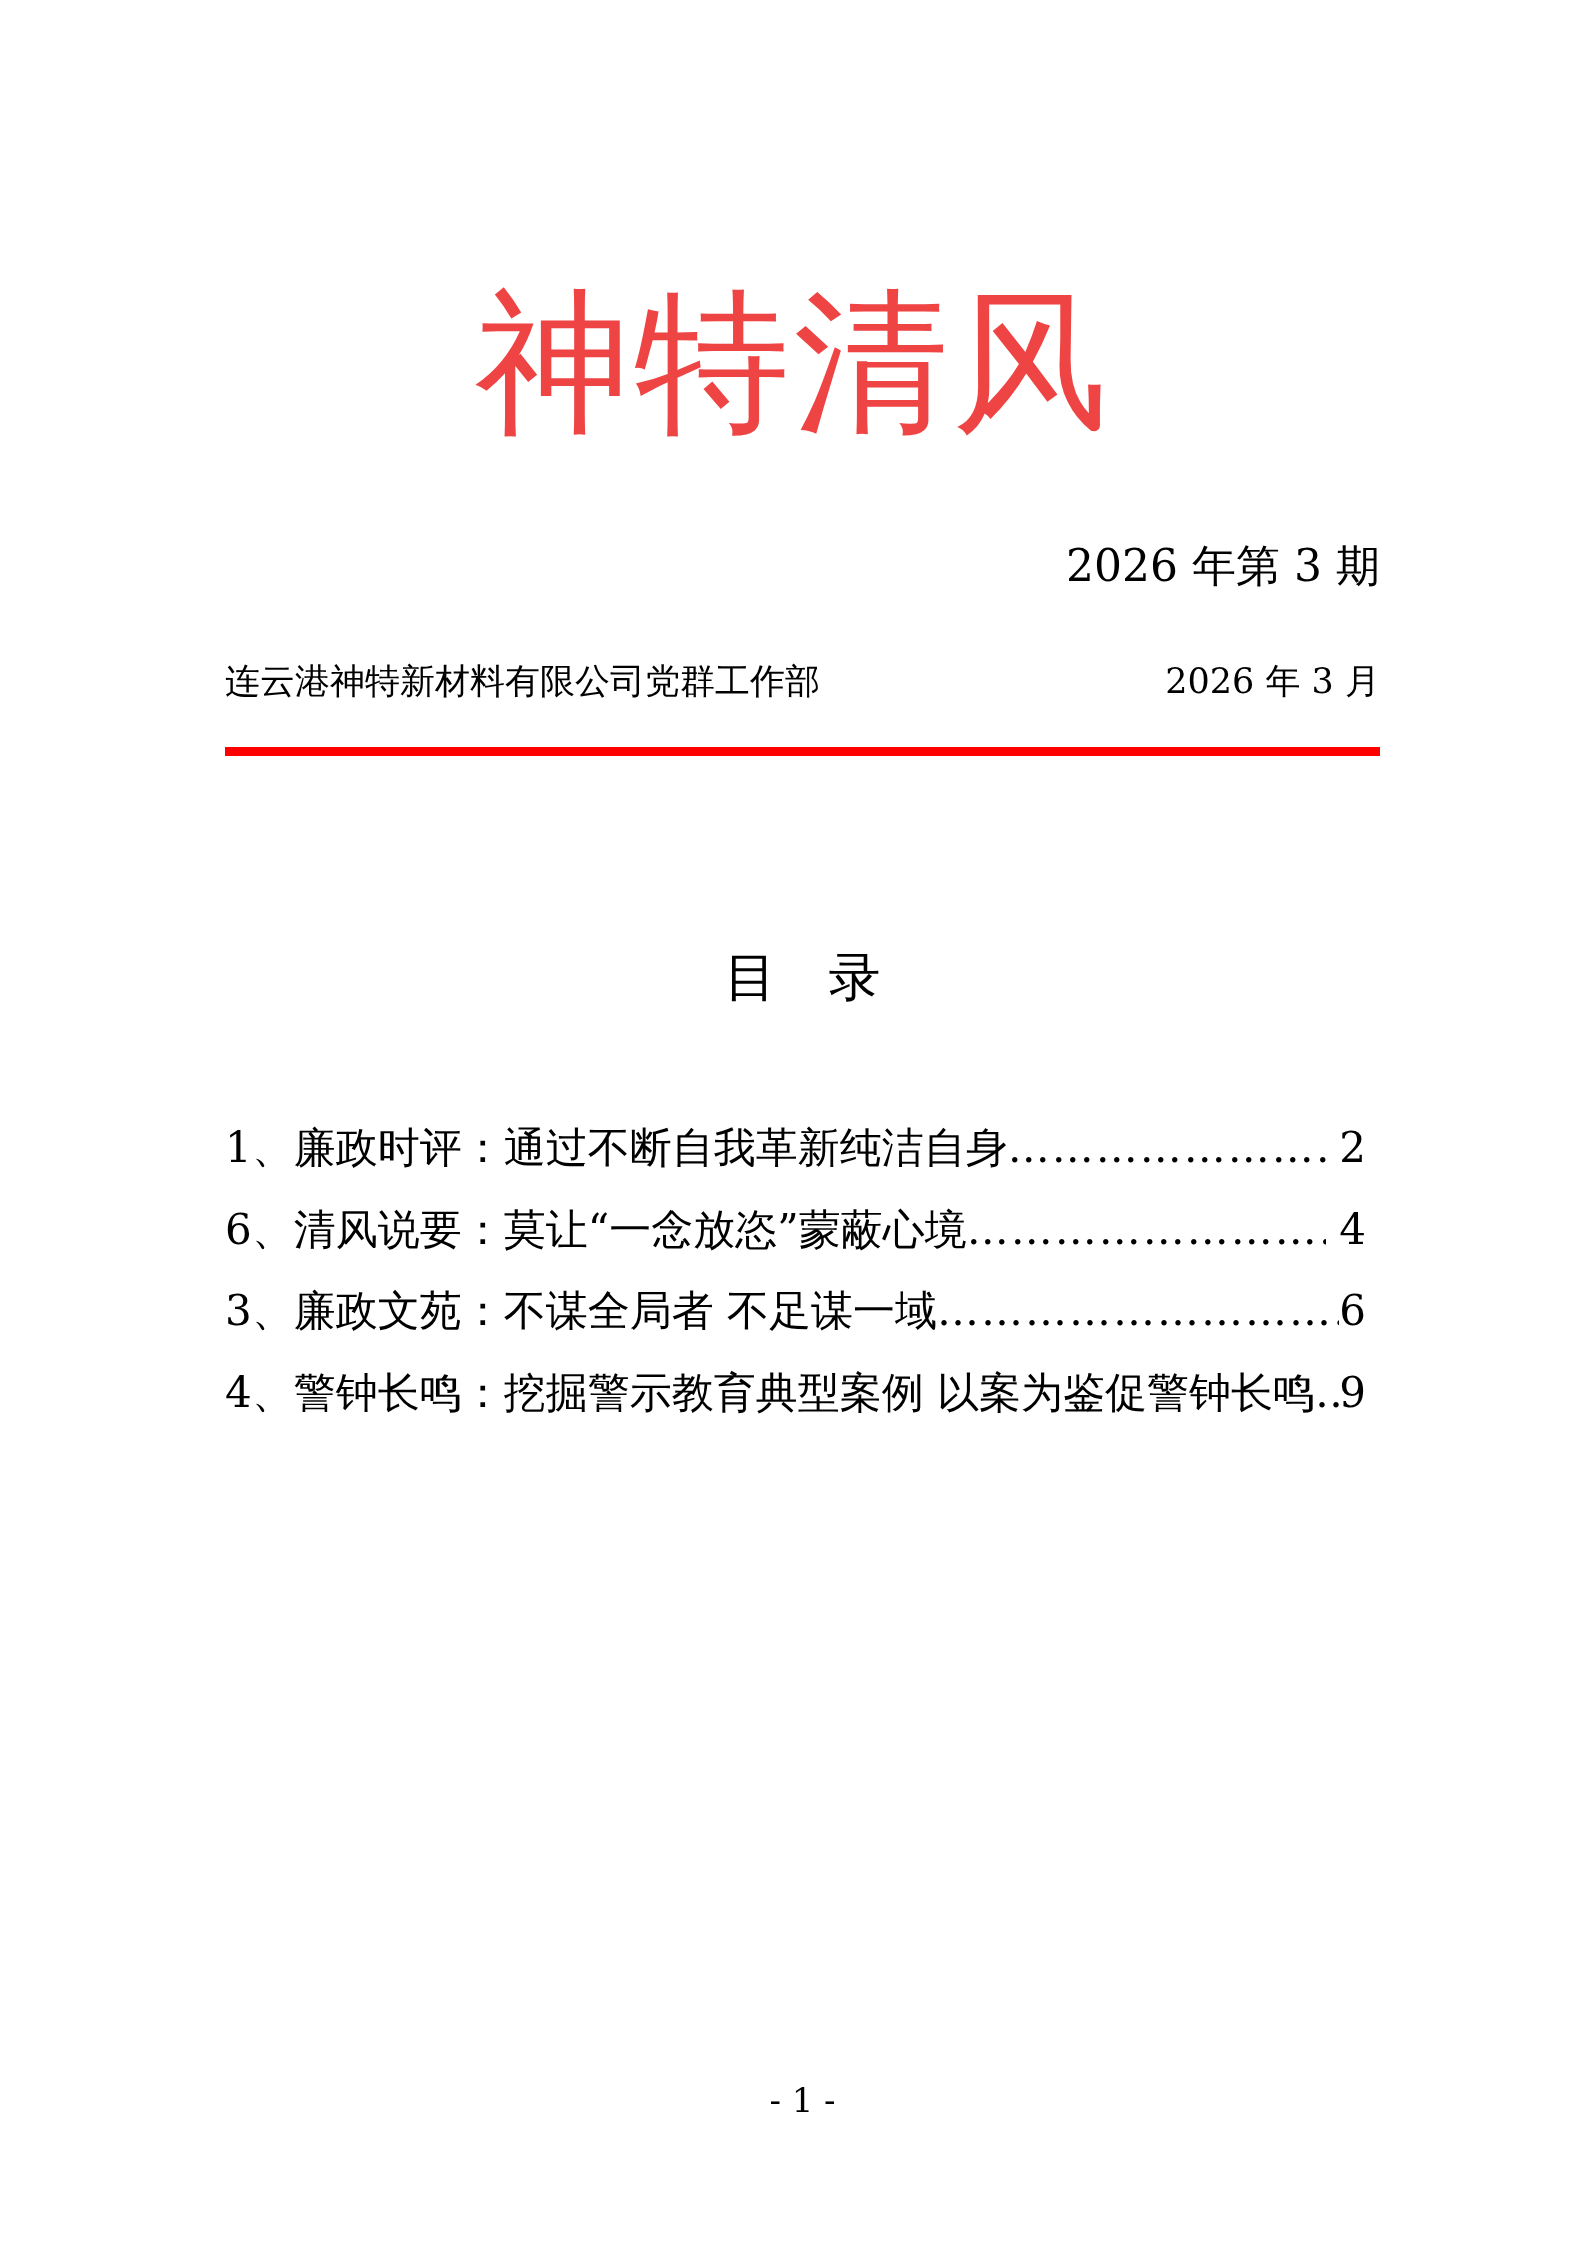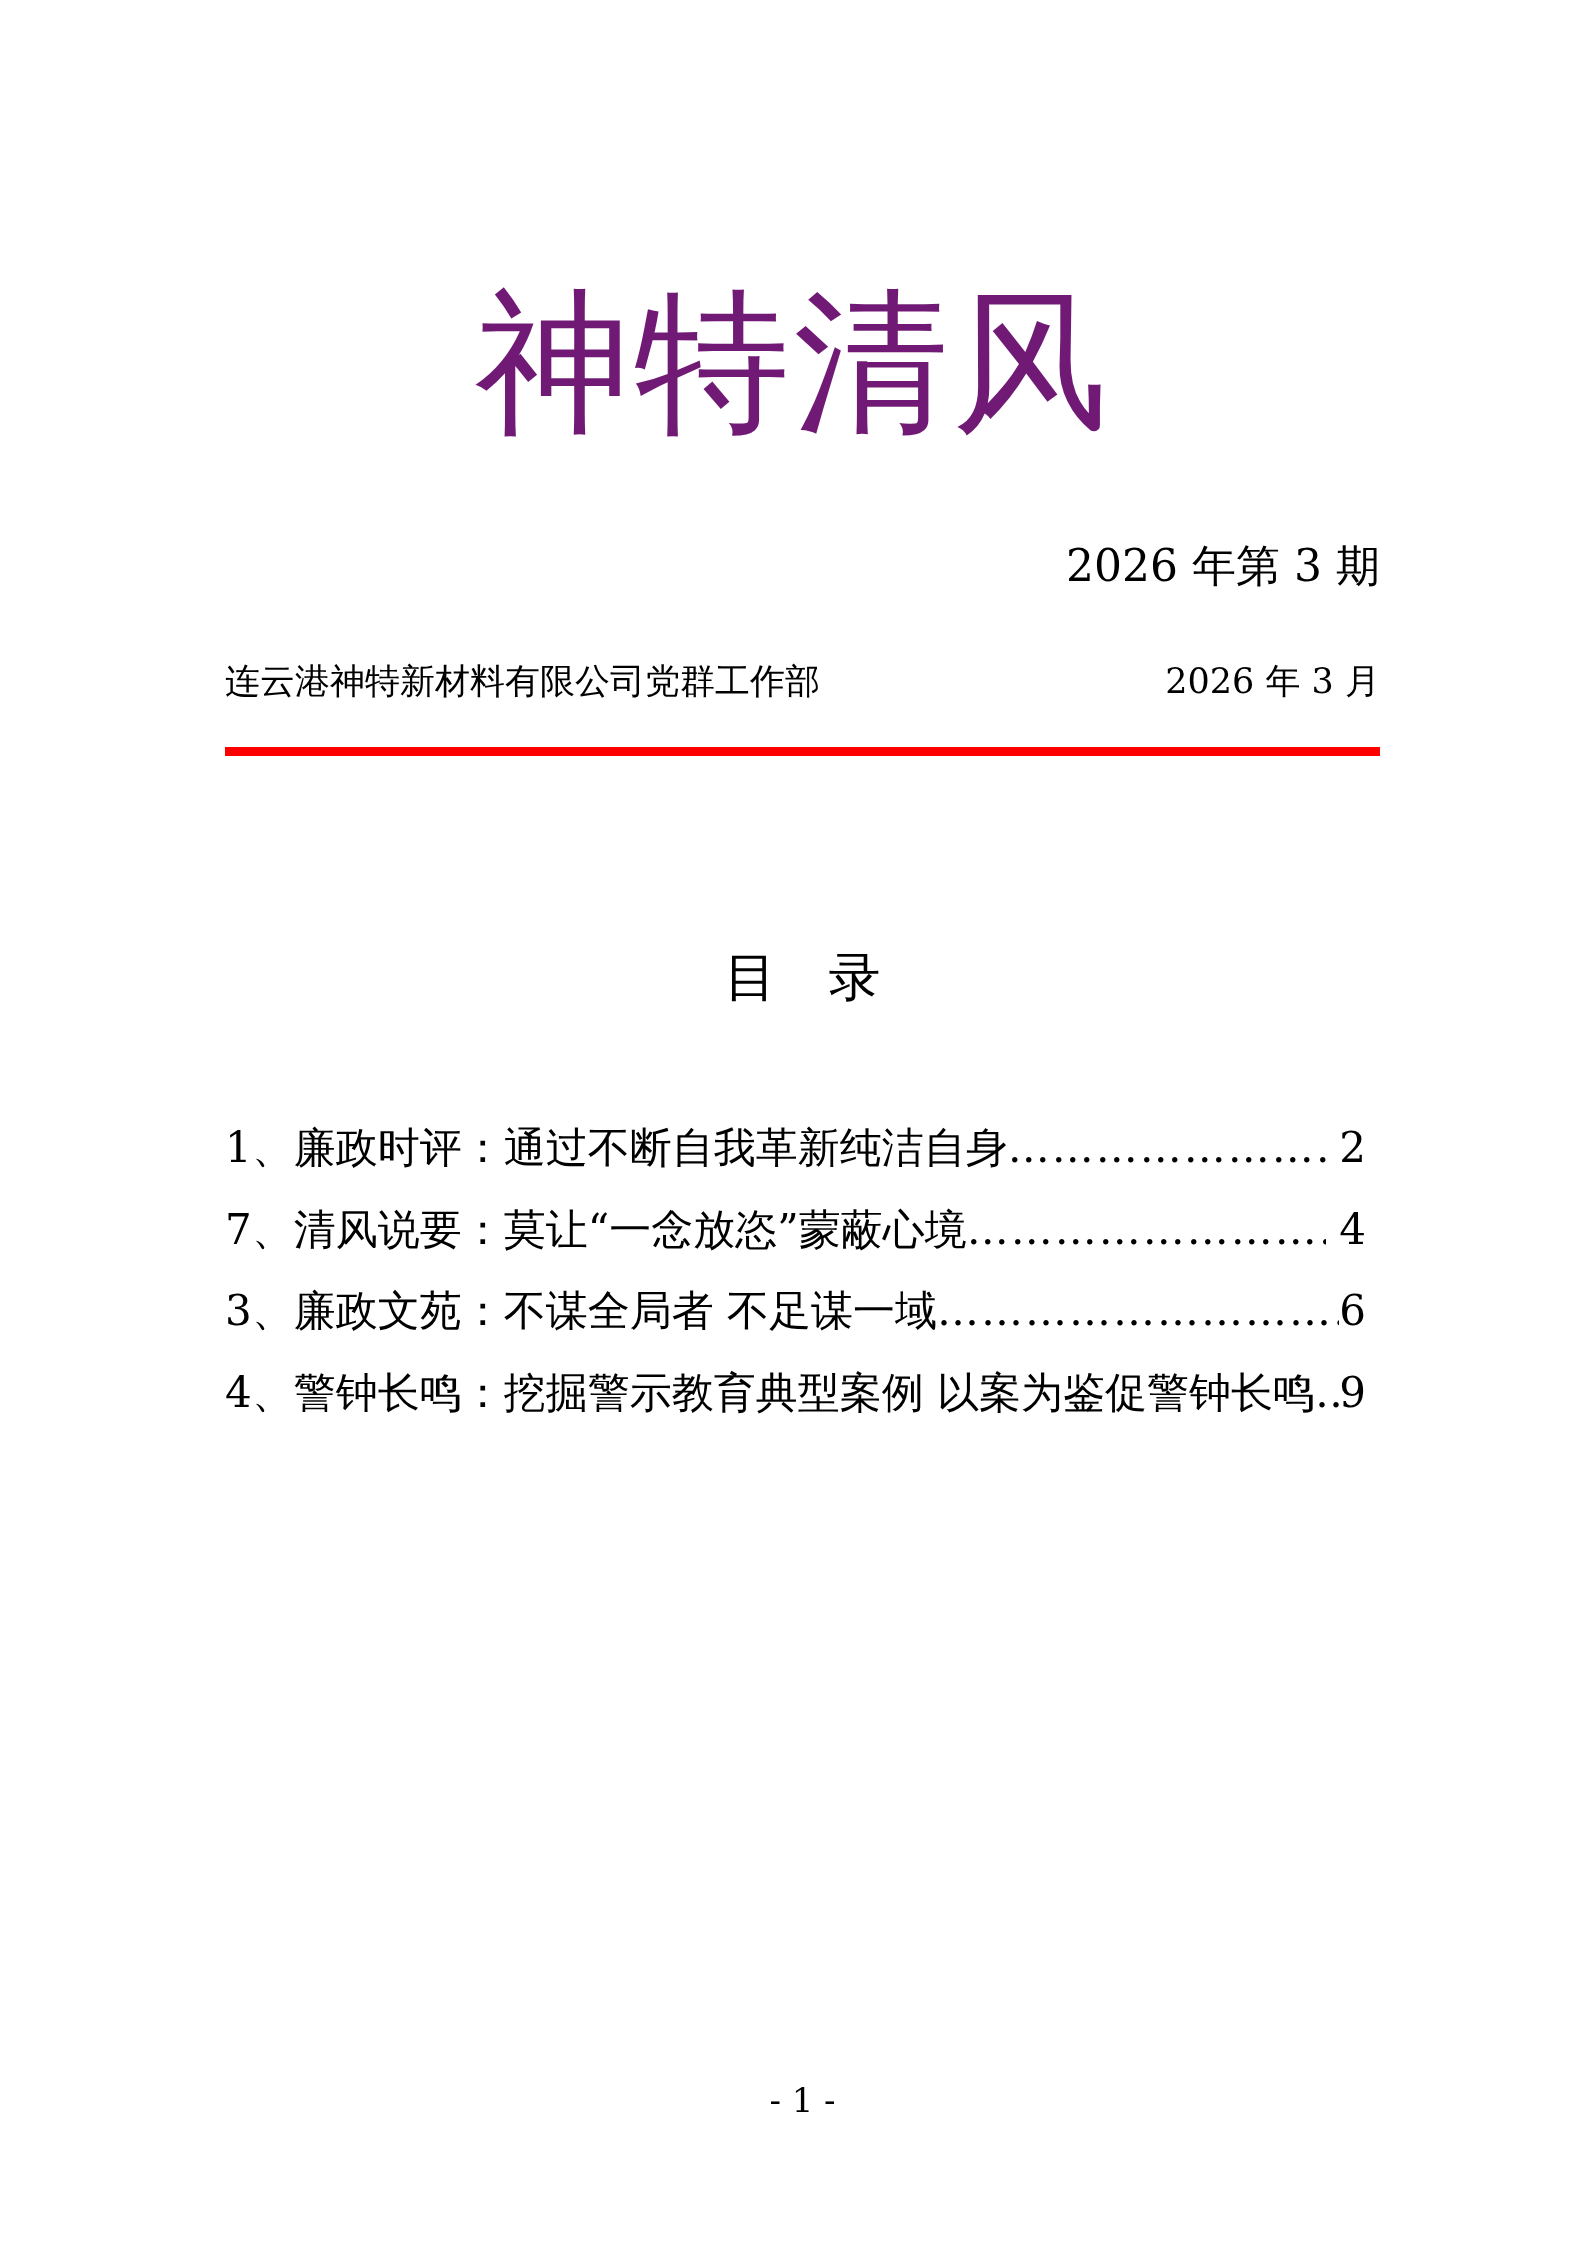--- a/index.html
+++ b/index.html
@@ -113,21 +113,21 @@
     font-size: 34px;
     line-height: 1.2;
     white-space: pre;
   }
 </style>
 </head>
 <body>
 
 <div class="page">
 
-  <div class="masthead-title" style="color: #701a75;">神特清风</div>
+  <div class="masthead-title" style="color: #ef4444;">神特清风</div>
 
   <div class="content">
     <div class="issue-line">2026 年第 3 期</div>
 
     <div class="pub-row">
       <span class="publisher">连云港神特新材料有限公司党群工作部</span>
       <span class="pub-date">2026 年 3 月</span>
     </div>
 
     <div class="red-rule" style="background: rgb(255, 0, 0);"></div>
@@ -136,21 +136,21 @@
 
     <div class="toc-list">
 
       <div class="toc-item">
         <span class="toc-label">1、廉政时评：通过不断自我革新纯洁自身</span>
         <span class="toc-leader">……………………………………</span>
         <span class="toc-page"> 2</span>
       </div>
 
       <div class="toc-item">
-        <span class="toc-label">7、清风说要：莫让“一念放恣”蒙蔽心境</span>
+        <span class="toc-label">6、清风说要：莫让“一念放恣”蒙蔽心境</span>
         <span class="toc-leader">……………………………………</span>
         <span class="toc-page"> 4</span>
       </div>
 
       <div class="toc-item">
         <span class="toc-label">3、廉政文苑：不谋全局者 不足谋一域</span>
         <span class="toc-leader">………………………………………</span>
         <span class="toc-page">6</span>
       </div>
 

